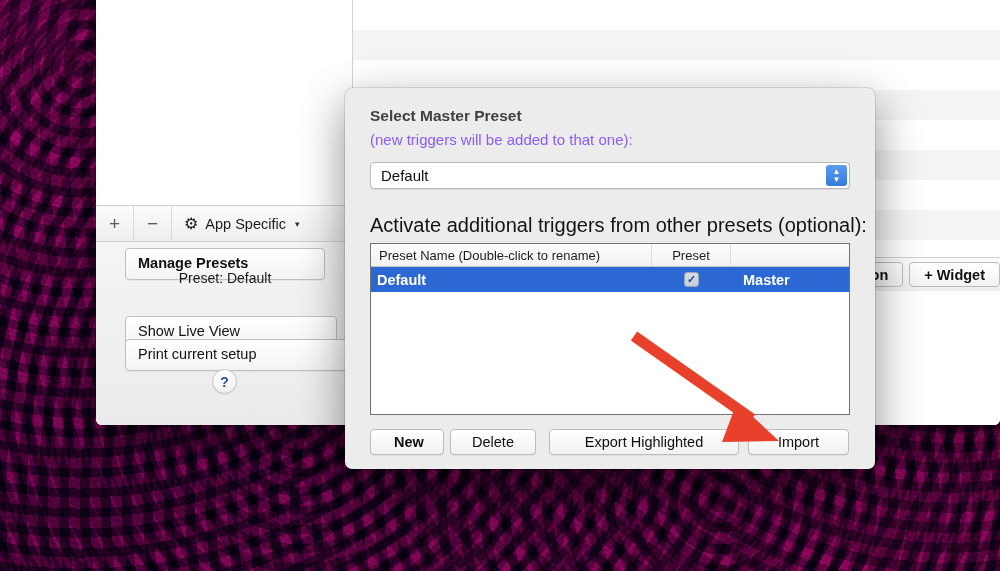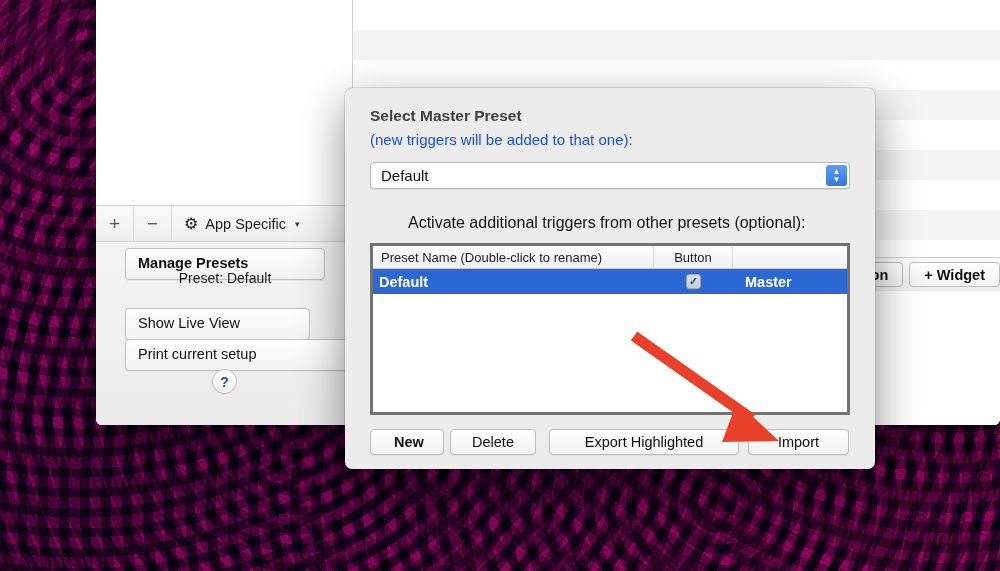--- a/index.html
+++ b/index.html
@@ -111,21 +111,21 @@
     font-size: 14.5px;
     color: #111;
     text-align: left;
     line-height: 1;
     padding: 7px 12px 8px;
     font-family: "Liberation Sans", sans-serif;
   }
   .btn-manage { position:absolute; left: 29px; top: 6px; width: 200px; font-weight: bold; }
   .preset-label { position:absolute; left: 29px; top: 28px; width: 200px;
                   text-align: center; font-size: 14px; color: #1a1a1a; }
-  .btn-live { position:absolute; left: 29px; top: 66px; width: 185px; }
+  .btn-live { position:absolute; left: 29px; top: 74px; width: 212px; }
   .btn-print { position:absolute; left: 29px; top: 97px; width: 228px; }
 
   .help-btn {
     position: absolute; left: 116px; top: 127px;
     width: 25px; height: 25px; border-radius: 50%;
     background: linear-gradient(#ffffff, #f0f0f0);
     border: 1px solid #c4c4c4;
     display:flex; align-items:center; justify-content:center;
     font-size: 14px; color:#24509c; font-weight: bold;
     box-shadow: 0 1px 1px rgba(0,0,0,.06);
@@ -176,21 +176,21 @@
     border-radius: 7px;
     box-shadow: 0 16px 46px rgba(0,0,0,.45), 0 0 0 .5px rgba(0,0,0,.22);
   }
 
   .sheet-title {
     position:absolute; left: 25px; top: 19px;
     font-size: 15.5px; font-weight: bold; color:#404040;
   }
   .sheet-sub {
     position:absolute; left: 25px; top: 43px;
-    font-size: 15px; color:#1d4ed8;
+    font-size: 15px; color:#8b5cf6;
   }
 
   .combo {
     position: absolute;
     left: 25px; top: 74px;
     width: 480px; height: 27px;
     background: #ffffff;
     border: 1px solid #b9b9b9;
     border-radius: 4px;
     box-shadow: 0 1px 1px rgba(0,0,0,.07);
@@ -202,29 +202,29 @@
     width: 21px; height: 21px;
     border-radius: 3px;
     background: linear-gradient(#5d9bf0, #357ae0);
     display:flex; flex-direction:column; align-items:center; justify-content:center;
     gap: 2px; color:#fff;
   }
   .combo-stepper span { font-size: 8px; line-height: 6px; }
 
   .sheet-hint {
     position:absolute; left: 25px; top: 126px;
-    font-size: 16px; color:#131313;margin-left:38px;
+    font-size: 20px; color:#131313;
   }
 
   .table {
     position:absolute;
     left: 25px; top: 155px;
     width: 480px; height: 172px;
     background: #ffffff;
-    border: 3px solid #737373;
+    border: 1px solid #737373;
     overflow: hidden;
   }
   .thead {
     display: flex;
     height: 23px;
     background: linear-gradient(#fdfdfd, #f2f2f2);
     border-bottom: 1px solid #c8c8c8;
     font-size: 13px; color:#1c1c1c;
   }
   .th { display:flex; align-items:center; }
@@ -347,21 +347,21 @@
         <span>▲</span>
         <span>▼</span>
       </div>
     </div>
 
     <div class="sheet-hint">Activate additional triggers from other presets (optional):</div>
 
     <div class="table">
       <div class="thead">
         <div class="th c1">Preset Name (Double-click to rename)</div>
-        <div class="th c2">Button</div>
+        <div class="th c2">Preset</div>
         <div class="th c3"></div>
       </div>
       <div id="table-body">
           <div class="trow selected">
             <div class="td c1">Default</div>
             <div class="td c2">
               <div class="checkbox">✓</div>
             </div>
             <div class="td c3">Master</div>
           </div>

